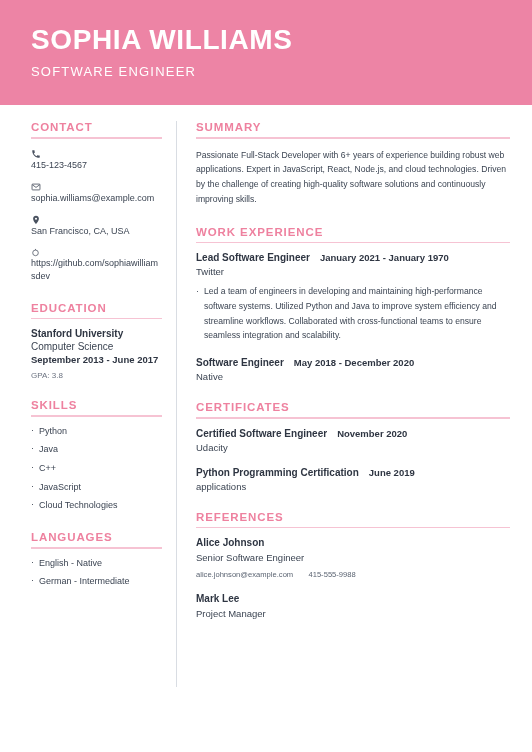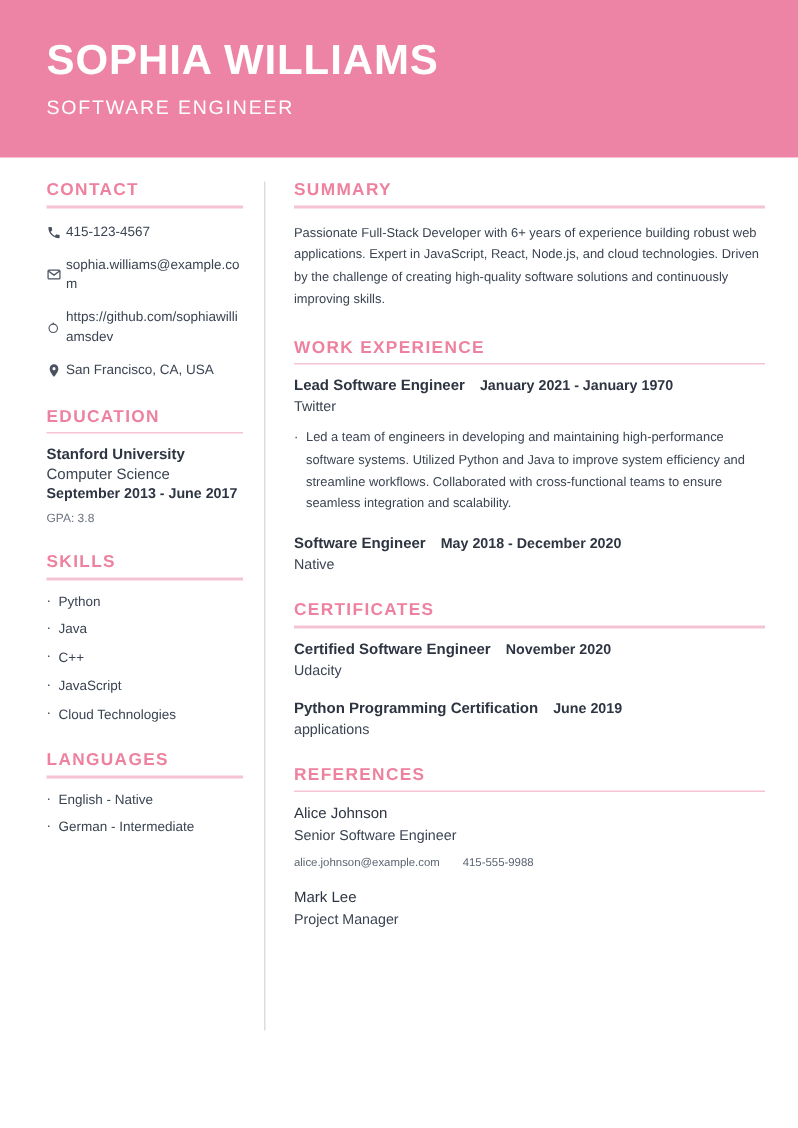--- a/index.html
+++ b/index.html
@@ -83,25 +83,26 @@
   .sec-rule {
     height: 1.5px;
     background: #f6c3d3;
     margin-bottom: 9px;
   }
   .section { margin-bottom: 19px; }
 
   
   .contact-item {
     display: flex;
-    align-items: center;
+    align-items: flex-start;
     margin-bottom: 9px;
     font-size: 9px;
     color: #3b4452;
     line-height: 1.45;
+    flex-direction: column;
   }
   .contact-item .ico {
     width: 13px;
     flex: none;
     display: flex;
     align-items: center;
     justify-content: flex-start;
     padding-top: 1px;
   }
   .contact-item .txt {
@@ -193,21 +194,21 @@
   }
   .entry-points li:before {
     content: "\00B7";
     position: absolute;
     left: 0;
     top: 0;
     color: #3b4452;
   }
   .ref-name {
     font-size: 10px;
-    font-weight: normal;
+    font-weight: bold;
     color: #2e3542;
   }
   .ref-role {
     font-size: 9.5px;
     color: #3b4452;
     margin-top: 4px;
   }
   .ref-contact {
     font-size: 7.6px;
     color: #5b6472;
@@ -247,35 +248,35 @@
             <svg class="gi" width="10" height="10" viewBox="0 0 24 24" fill="none" stroke="#4a5260" stroke-width="2">
               <rect x="2.5" y="5" width="19" height="14" rx="1.5"></rect>
               <path d="M3 6.5l9 6.5 9-6.5"></path>
             </svg>
           </span>
           <span class="txt">sophia.williams@example.com</span>
         </div>
 
         <div class="contact-item">
           <span class="ico">
+            <svg class="gi" width="10" height="10" viewBox="0 0 24 24" fill="#4a5260">
+              <path d="M12 2C8.1 2 5 5.1 5 9c0 5.2 7 13 7 13s7-7.8 7-13c0-3.9-3.1-7-7-7zm0 9.5A2.5 2.5 0 1112 6.5a2.5 2.5 0 010 5z"></path>
+            </svg>
+          </span>
+          <span class="txt">San Francisco, CA, USA</span>
+        </div>
+
+        <div class="contact-item">
+          <span class="ico">
             <svg class="gi" width="9" height="9" viewBox="0 0 24 24" fill="none" stroke="#4a5260" stroke-width="2">
               <circle cx="12" cy="13" r="7.5"></circle>
               <path d="M12 5.5V2.5"></path>
             </svg>
           </span>
           <span class="txt">https://github.com/sophiawilliamsdev</span>
-        </div>
-
-        <div class="contact-item">
-          <span class="ico">
-            <svg class="gi" width="10" height="10" viewBox="0 0 24 24" fill="#4a5260">
-              <path d="M12 2C8.1 2 5 5.1 5 9c0 5.2 7 13 7 13s7-7.8 7-13c0-3.9-3.1-7-7-7zm0 9.5A2.5 2.5 0 1112 6.5a2.5 2.5 0 010 5z"></path>
-            </svg>
-          </span>
-          <span class="txt">San Francisco, CA, USA</span>
         </div>
 
       </div>
 
       <div class="section">
         <div class="sec-title">EDUCATION</div>
         <div class="sec-rule"></div>
         <div class="edu-school">Stanford University</div>
         <div class="edu-degree">Computer Science</div>
         <div class="edu-dates">September 2013 - June 2017</div>

